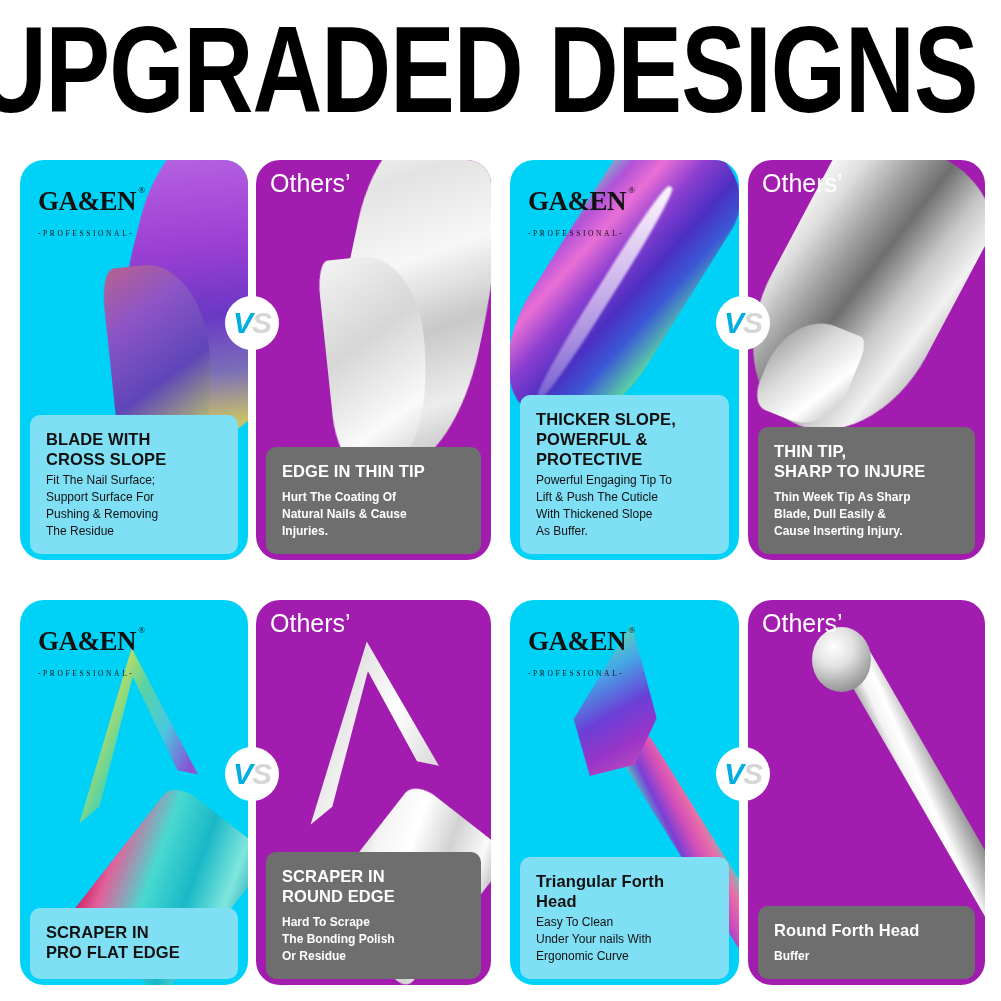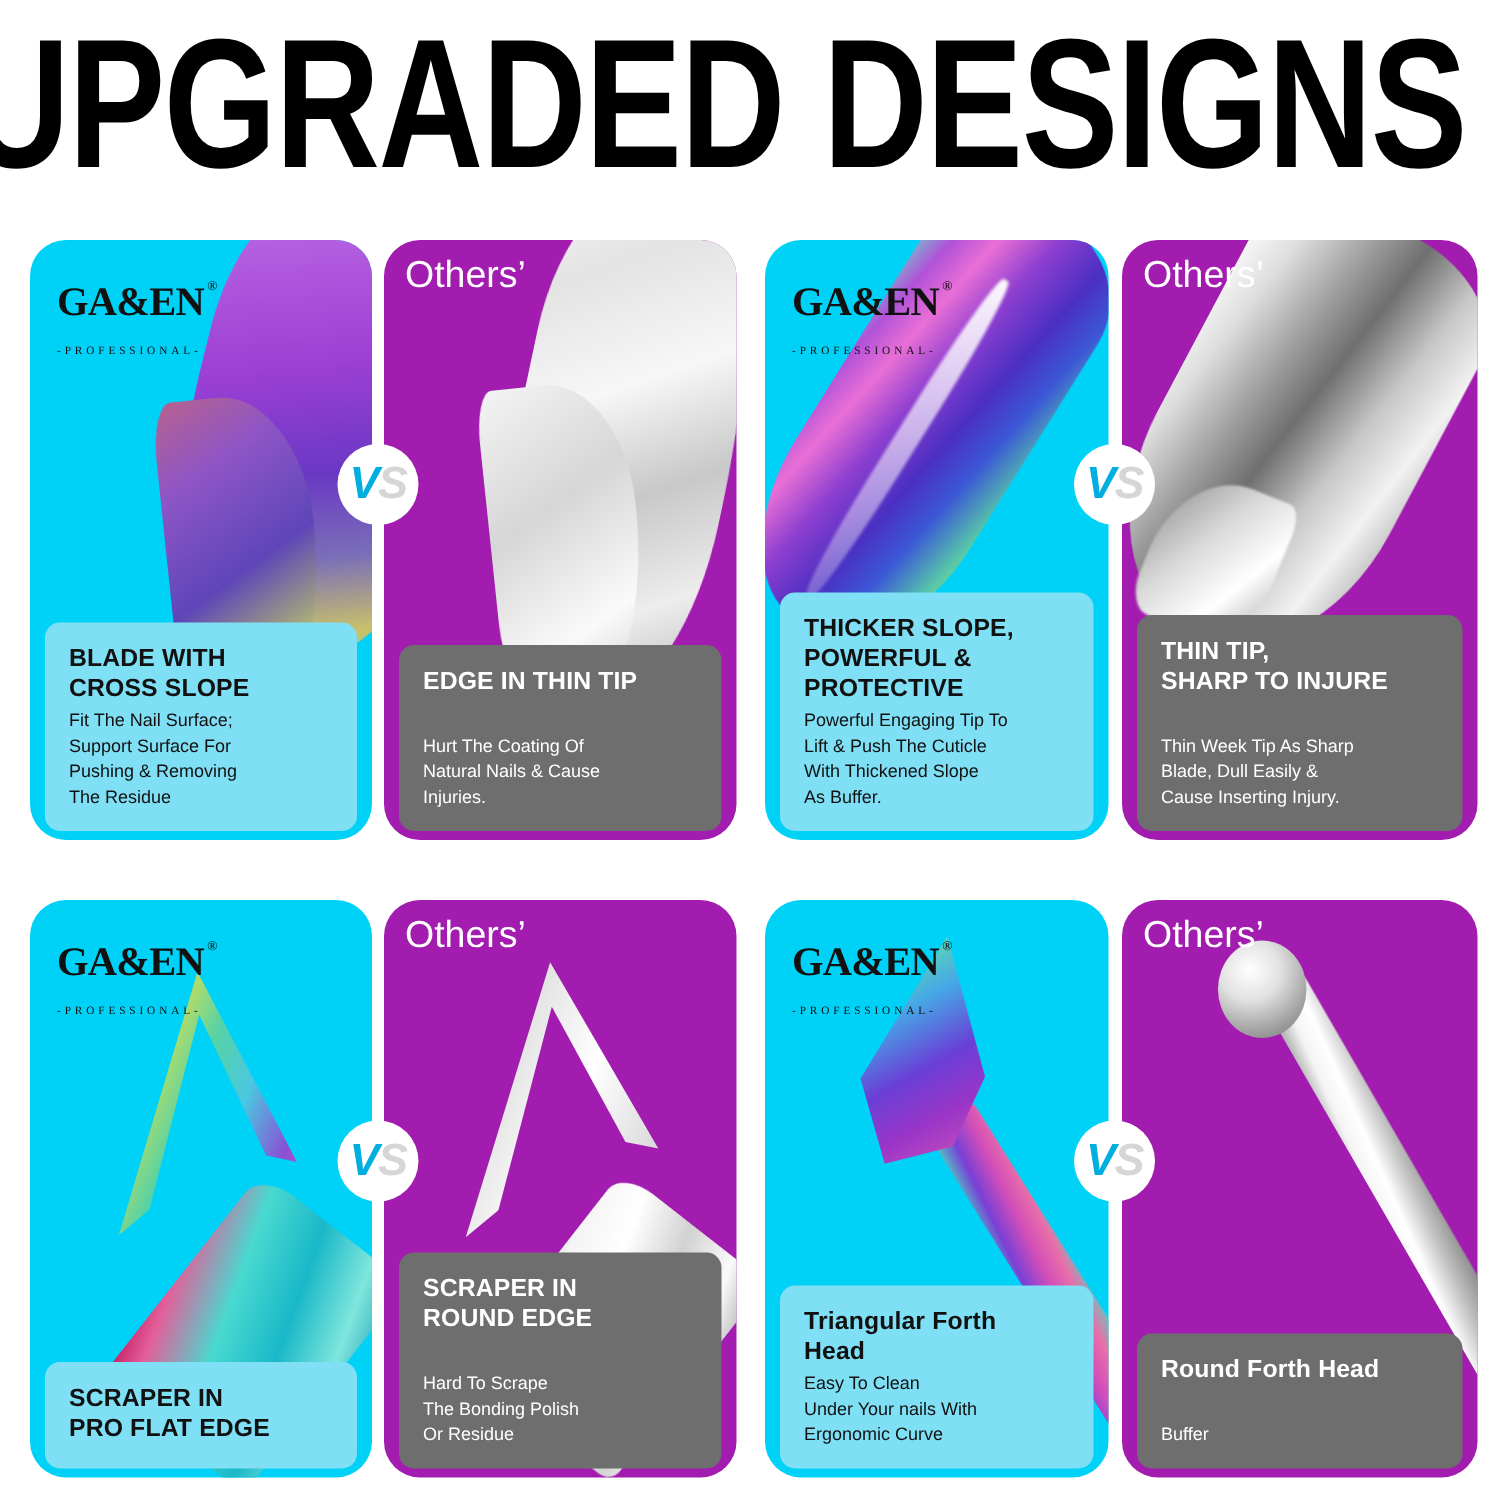--- a/index.html
+++ b/index.html
@@ -303,21 +303,21 @@
     margin: 0 0 3px 0;
     white-space: pre-line;
   }
   .cap-body {
     font-family: "Liberation Sans", sans-serif;
     font-size: 12px;
     line-height: 1.42;
     margin: 0;
     white-space: pre-line;
   }
-  .caption.other .cap-body { margin-top: 25px; }
+  .caption.other .cap-body { margin-top: 8px; font-weight: bold; }
 
   
   .vs-badge {
     position: absolute;
     width: 54px;
     height: 54px;
     border-radius: 50%;
     background: #ffffff;
     z-index: 20;
     display: flex;

